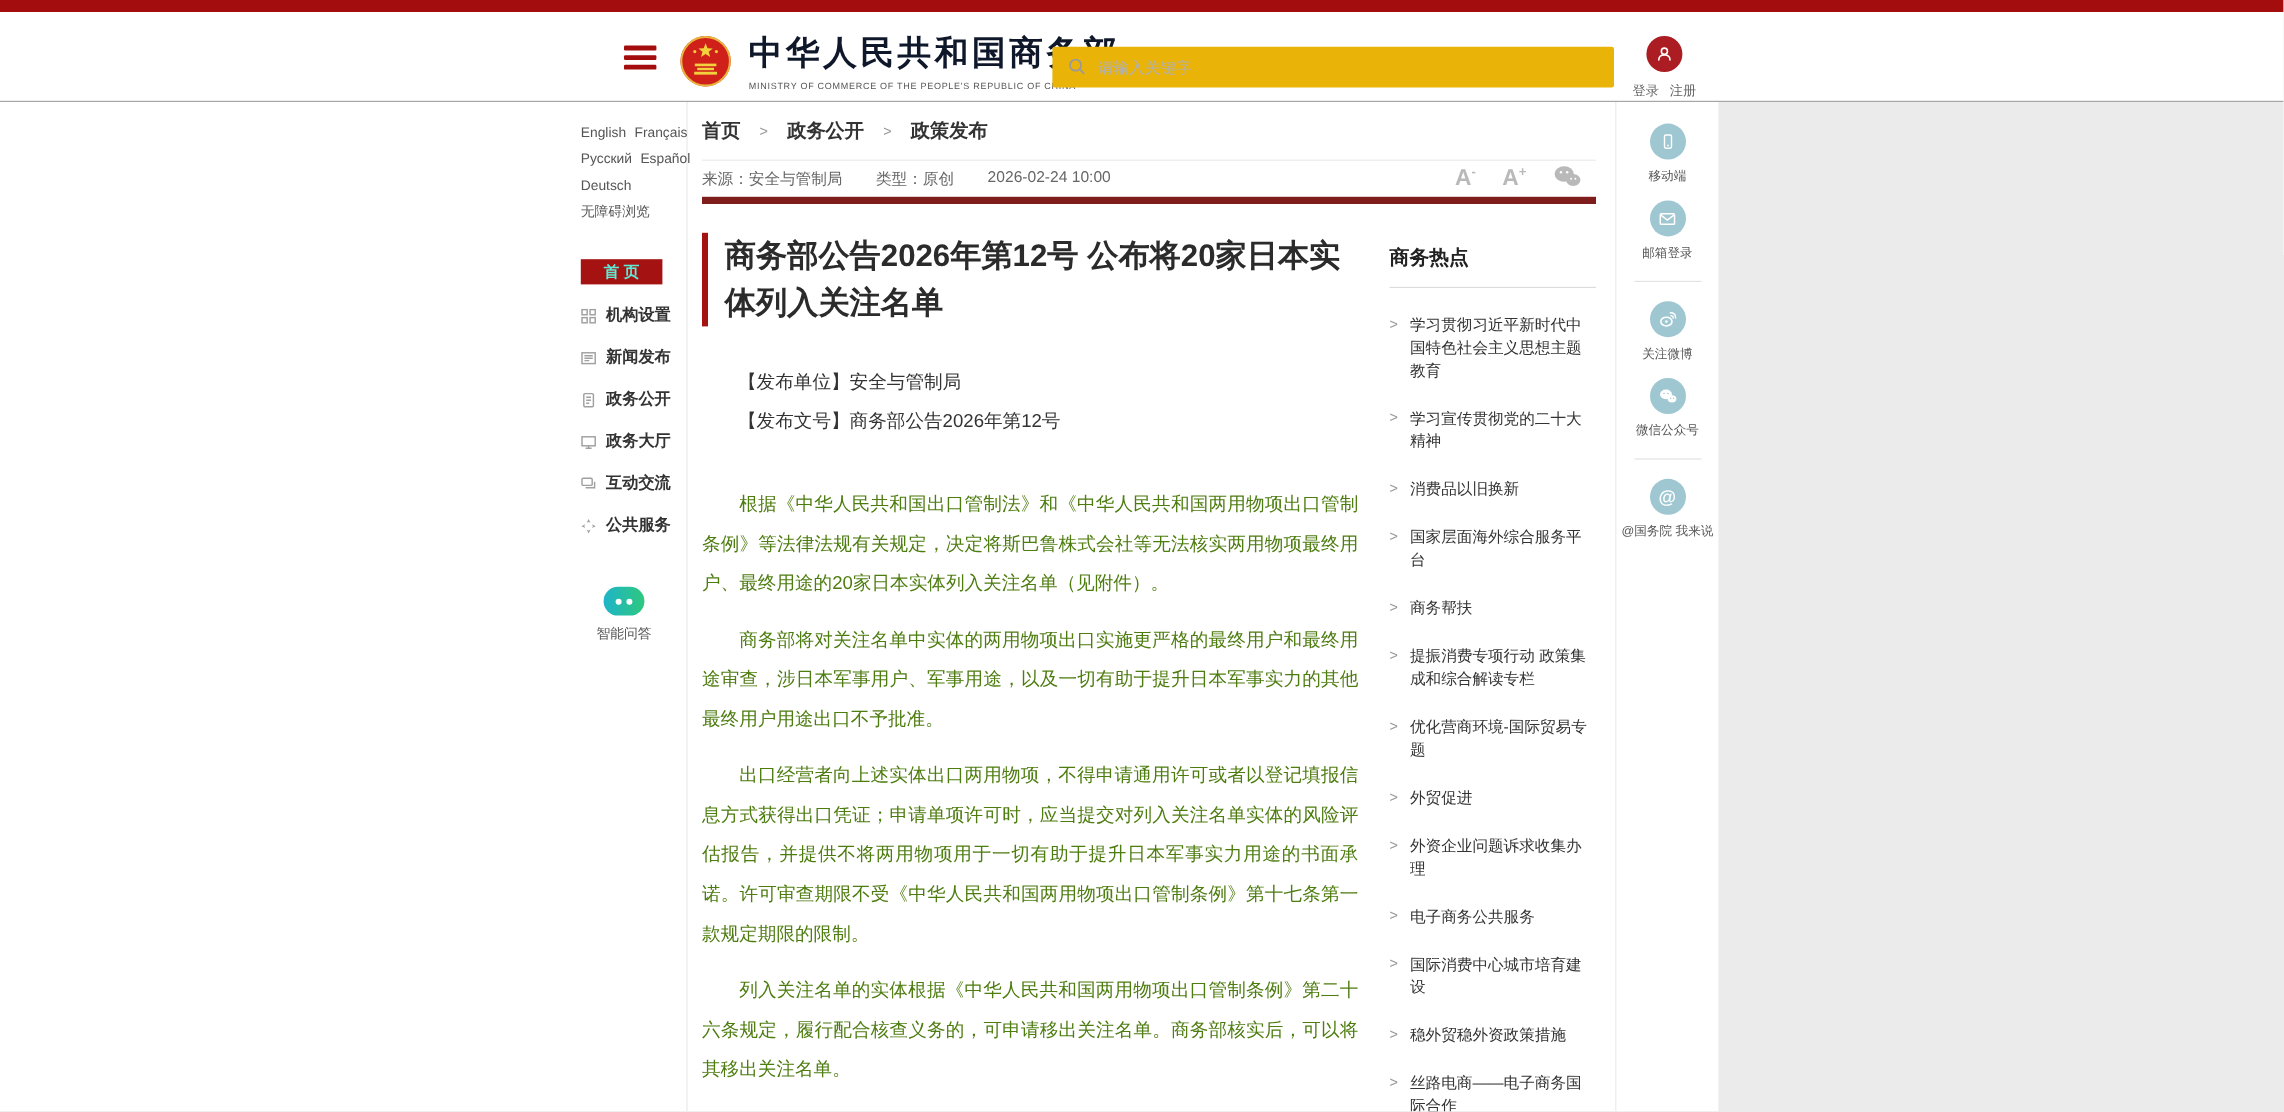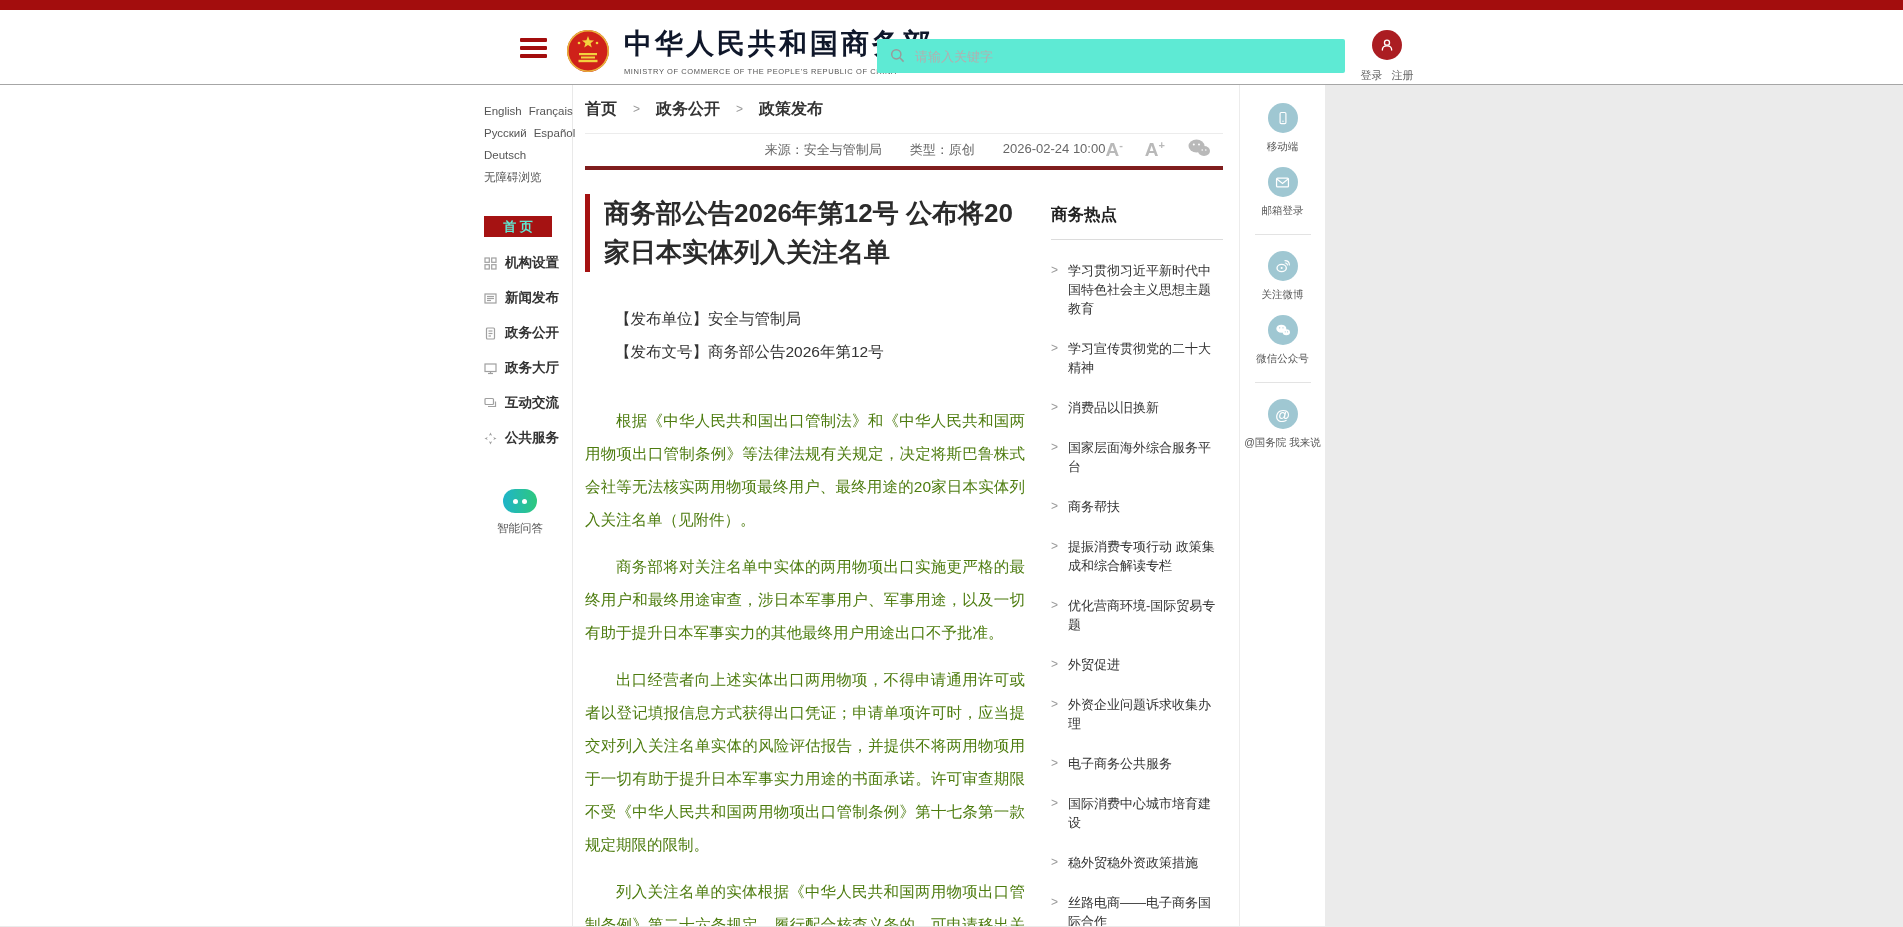--- a/index.html
+++ b/index.html
@@ -14,51 +14,51 @@
   .topbar { height:10px; background:#a30d0d; }
   
   .header { height:75px; background:#fff; border-bottom:1px solid #a6a6a6; position:relative; }
   .hamburger { position:absolute; left:520px; top:28px; width:27px; cursor:pointer; }
   .hamburger i { display:block; height:4px; background:#a30d0d; border-radius:1px; margin-bottom:4px; }
   .logo { position:absolute; left:566px; top:15px; display:flex; align-items:center; }
   .logo .emblem { width:44px; height:44px; flex:none; }
   .logo-text { margin-left:14px; }
   .site-title { font-size:28px; font-weight:bold; color:#0f172a; letter-spacing:3px; }
   .site-sub { font-size:7.5px; color:#555; letter-spacing:0.6px; margin-top:4px; }
-  .search-box { position:absolute; left:877px; top:29px; width:468px; height:34px; background:#5eead4; border-radius:2px; }
+  .search-box { position:absolute; left:877px; top:29px; width:468px; height:34px; background:#eab308; border-radius:2px; }
   .search-box svg { position:absolute; left:13px; top:9px; }
   .search-box input { position:absolute; left:0; top:0; width:100%; height:100%; background:transparent; border:none; outline:none; padding-left:38px; font-size:13px; color:#333; font-family:inherit; }
   .search-box input::placeholder { color:#b0b0b0; }
   .login { position:absolute; left:1356px; top:20px; width:62px; text-align:center; }
   .login-circle { width:30px; height:30px; border-radius:50%; background:#ab1d22; margin:0 auto; display:flex; align-items:center; justify-content:center; }
   .login-links { margin-top:8px; font-size:11px; color:#666; display:flex; justify-content:center; gap:9px; }
   .login-links span { cursor:pointer; }
   
-  .page { width:1325px; height:841px; background:#fff; display:flex; overflow:hidden; }
+  .page { width:1432px; height:841px; background:#fff; display:flex; overflow:hidden; }
   .spacer { width:470px; flex:none; }
   
   .leftcol { width:103px; flex:none; border-right:1px solid #e9e9e9; padding:17px 8px 0 14px; }
   .langs { font-size:11.5px; color:#555; line-height:18px; }
   .langs .row { display:flex; gap:7px; margin-bottom:4px; }
   .langs span { cursor:pointer; white-space:nowrap; }
   .home-btn { margin-top:30px; width:68px; height:21px; background:#a51212; color:#5eead4; font-size:13px; font-weight:bold; display:flex; align-items:center; justify-content:center; cursor:pointer; }
   .nav-item { display:flex; align-items:center; gap:8px; margin-top:17px; cursor:pointer; }
   .nav-item .nicon { width:13px; height:13px; flex:none; display:flex; }
   .nav-item .nlabel { font-size:13.5px; font-weight:600; color:#333; white-space:nowrap; }
   .qa { margin-top:42px; text-align:center; width:72px; cursor:pointer; }
   .qa-icon { width:34px; height:24px; margin:0 auto; border-radius:12px; background:linear-gradient(90deg,#1fb4c9,#2ec87e); display:flex; align-items:center; justify-content:center; gap:4px; }
   .qa-icon i { width:5px; height:5px; border-radius:50%; background:#fff; }
   .qa-label { margin-top:8px; font-size:11.5px; color:#555; }
   
   .maincol { flex:1; min-width:0; padding:0 16px 0 12px; }
   .bc-row { height:49px; border-bottom:1px solid #ececec; display:flex; align-items:center; }
   .bc-item { font-size:16px; font-weight:bold; color:#333; cursor:pointer; }
   .bc-sep { color:#999; font-size:12px; margin:0 16px; }
   .bc-sep::before { content:">"; }
-  .meta-row { height:36px; border-bottom:4px solid #7f1d1d; display:flex; align-items:center; justify-content:flex-end; }
+  .meta-row { height:36px; border-bottom:6px solid #7f1d1d; display:flex; align-items:center; justify-content:space-between; }
   .meta-left { display:flex; gap:28px; font-size:13px; color:#666; }
   .meta-right { display:flex; align-items:center; gap:22px; padding-right:12px; color:#b9b9b9; }
   .font-btn { font-size:19px; font-weight:bold; cursor:pointer; line-height:1; }
   .font-btn sup { font-size:11px; }
   
   .content { display:flex; }
   .article { flex:1; min-width:0; }
   .title-block { display:flex; margin-top:24px; }
   .red-bar { width:5px; background:#a51212; flex:none; margin-right:14px; }
   h1.art-title { font-size:26px; line-height:39px; font-weight:bold; color:#2b2b2b; margin:0; }

